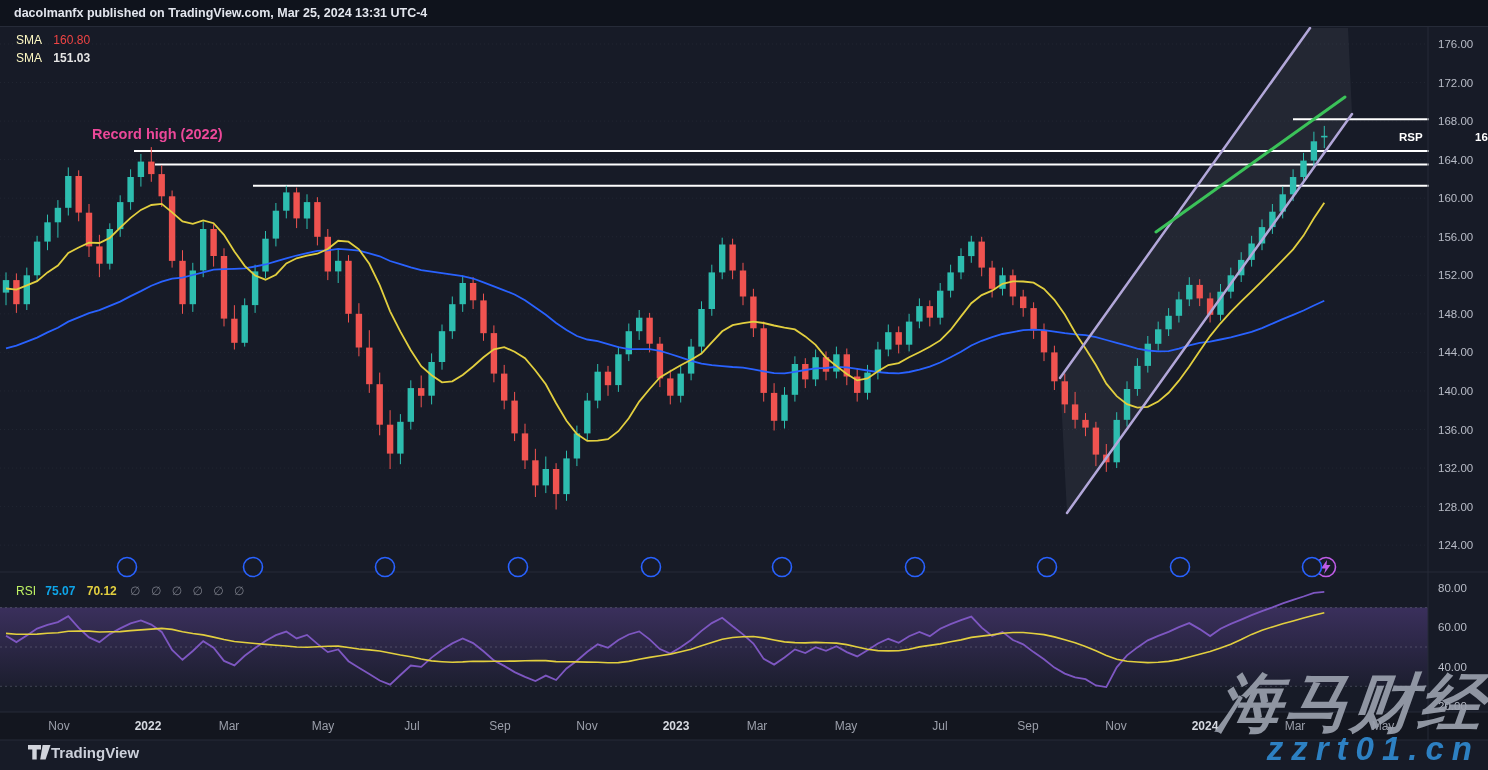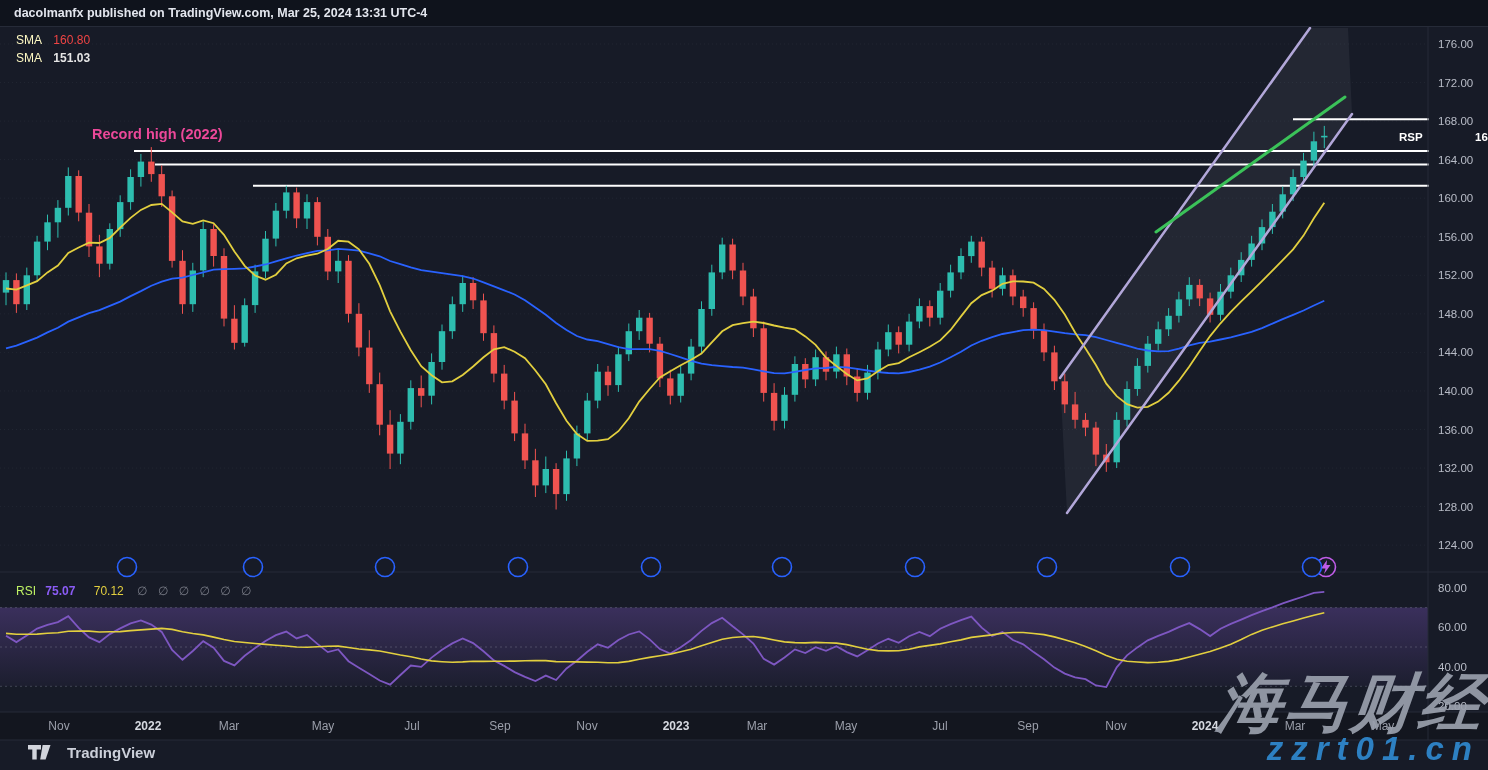--- a/index.html
+++ b/index.html
@@ -15,25 +15,25 @@
   .v-fast { color:#ef4444; font-weight:normal; }
   .v-slow { color:#e5e5e5; font-weight:bold; }
   .record { position:absolute; left:92px; top:126px; z-index:10; color:#ec4899;
             font-size:14.5px; font-weight:bold; }
   .rsp { position:absolute; top:129px; height:17px; line-height:17px; text-align:left;
          color:#fff; font-size:11.5px; font-weight:bold; border-radius:2px; z-index:10; }
   .rsp.t { left:1399px; width:29px; }
   .rsp.v { left:1475px; width:46px; }
   .rsi-legend { position:absolute; left:16px; top:584px; z-index:10; font-size:12px; }
   .rsi-legend .lab { color:#bef264; margin-right:6px; }
-  .rsi-main { color:#8b5cf6; font-weight:bold; margin-right:8px; }
-  .rsi-ma { color:#e2cf3f; font-weight:normal; margin-right:10px;margin-left:7px; }
+  .rsi-main { color:#0ea5e9; font-weight:bold; margin-right:8px; }
+  .rsi-ma { color:#e2cf3f; font-weight:bold; margin-right:10px; }
   .slot { color:#787b86; margin-right:7px; font-size:12px; }
   .footer { position:absolute; left:28px; top:744px; z-index:10; display:flex; align-items:center;
-            gap:16px; color:#ccd0da; font-size:15px; font-weight:600; }
+            gap:0; color:#ccd0da; font-size:15px; font-weight:600; }
   .wm-cjk { position:absolute; right:2px; top:660px; z-index:30; font-size:64px; font-weight:bold;
             font-style:italic; color:#9aa0ad; opacity:.92; letter-spacing:3px; white-space:nowrap;
             transform:skewX(-6deg); font-family:sans-serif; }
   .wm-url { position:absolute; right:8px; top:730px; z-index:30; font-size:33px; font-weight:bold;
             font-style:italic; color:#2d80c2; letter-spacing:8px; white-space:nowrap; }
 </style>
 </head>
 <body>
 
 <div class="page">

